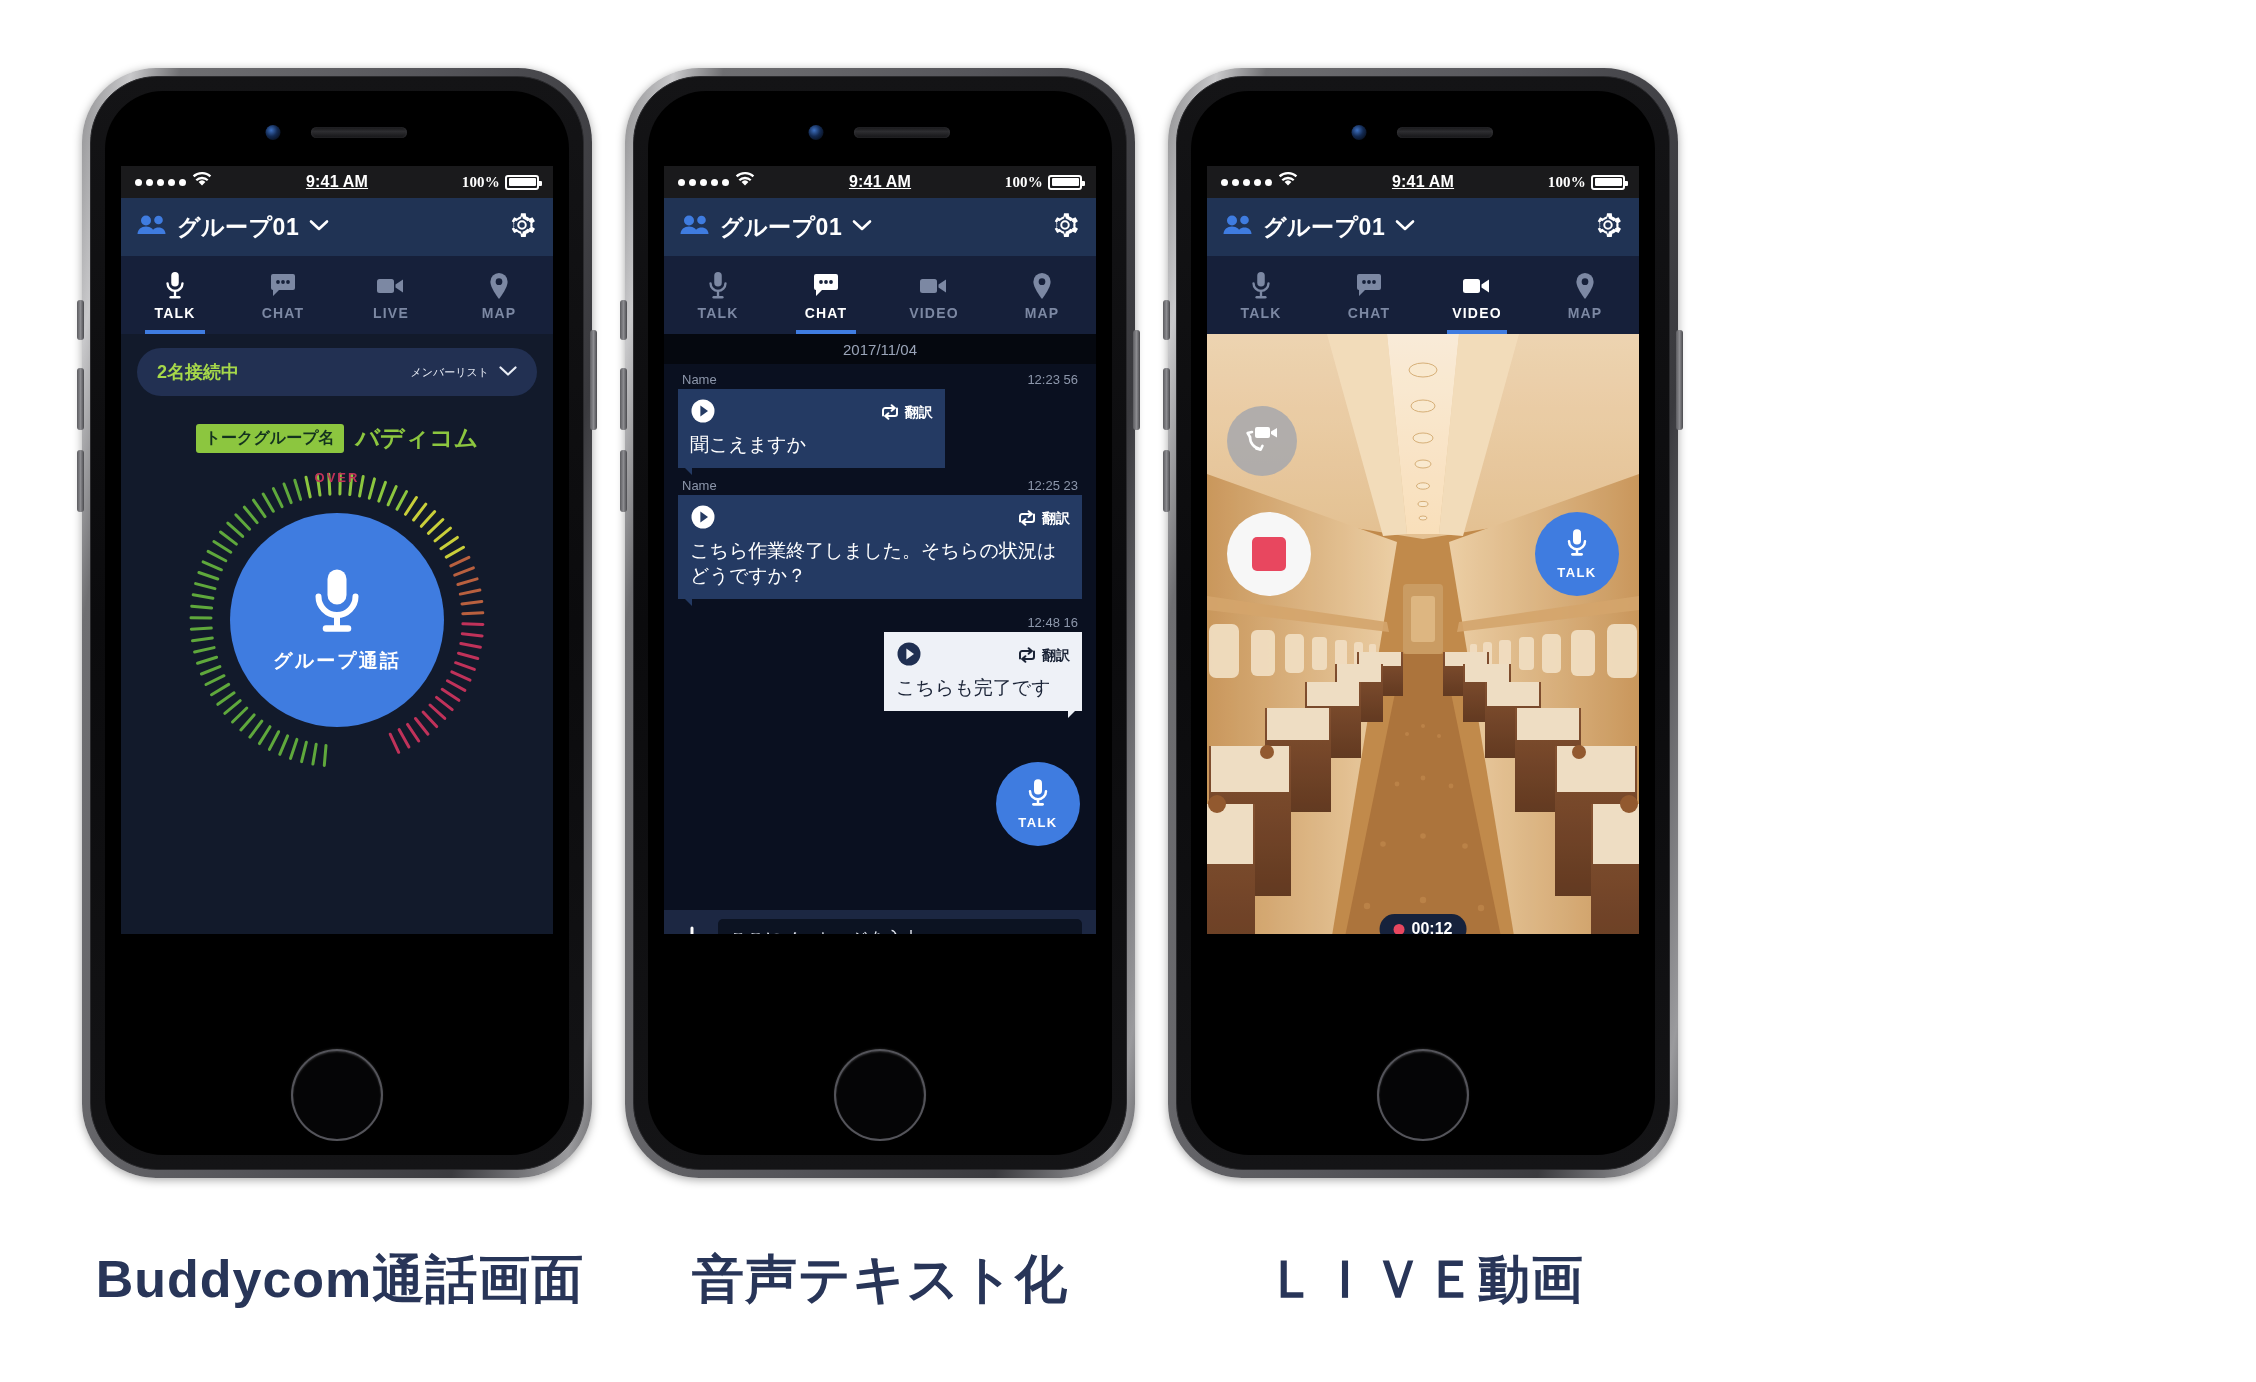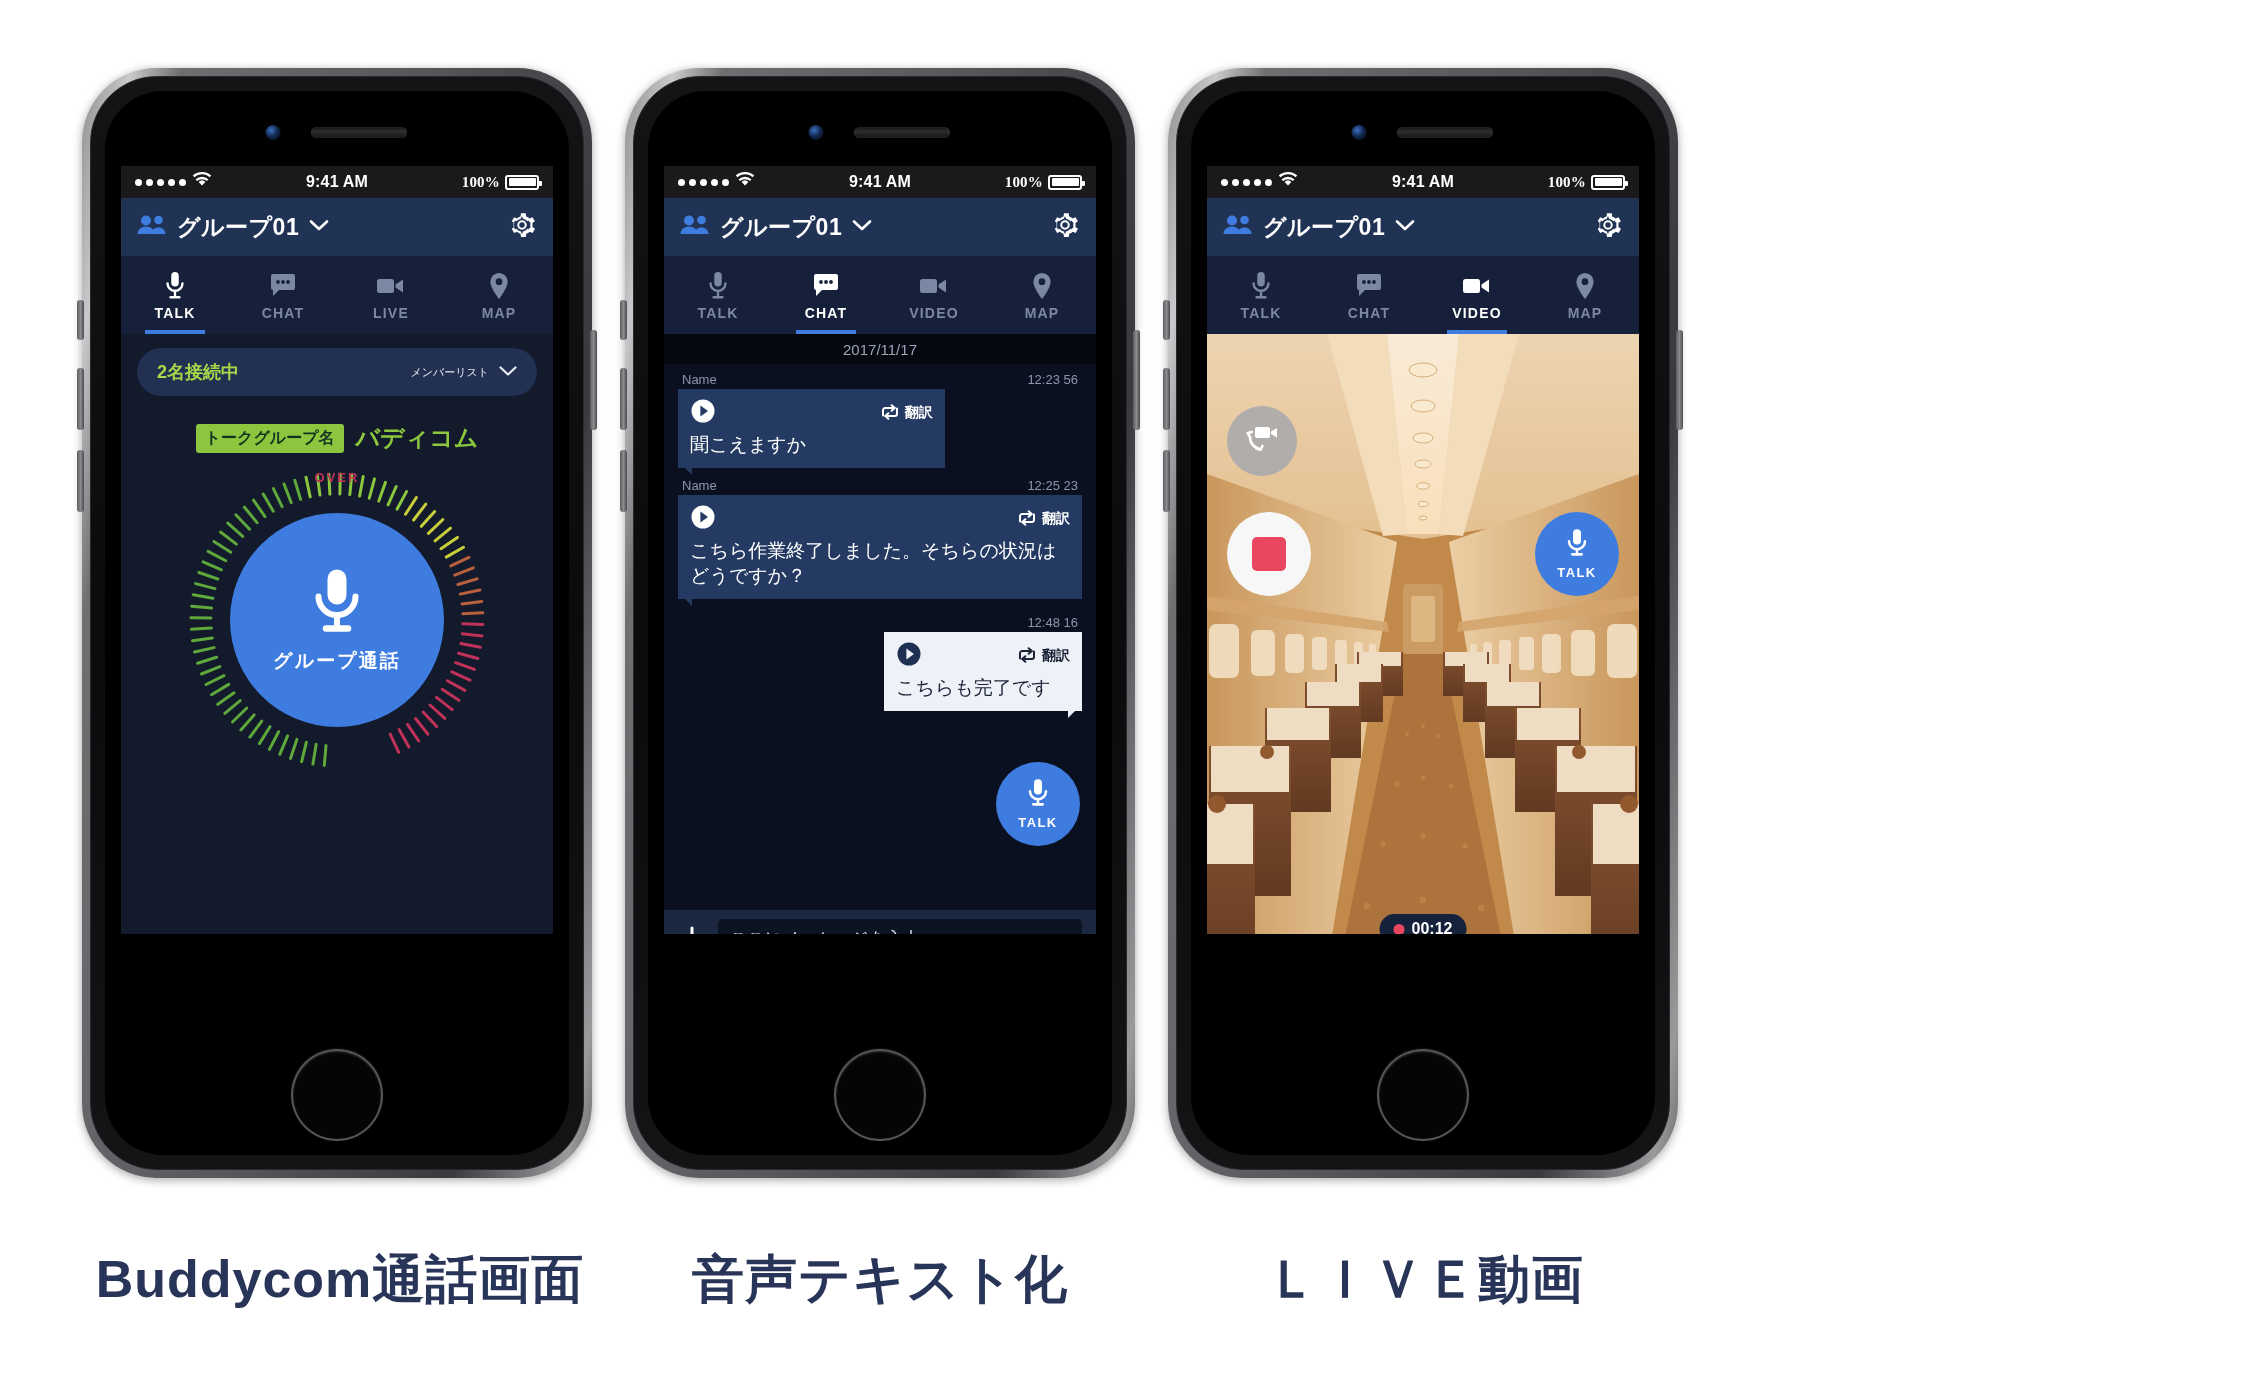--- a/index.html
+++ b/index.html
@@ -54,21 +54,21 @@
     background:#121a2b; overflow:hidden;
   }
   .statusbar {
     height:32px; background:#1a1a1c; color:#fff;
     display:flex; align-items:center; padding:0 14px;
     font-size:17px; font-weight:bold; letter-spacing:.2px;
   }
   .sb-left { display:flex; align-items:center; gap:6px; flex:1; }
   .dots { display:flex; gap:4px; }
   .dots i { width:7px; height:7px; border-radius:50%; background:#fff; display:block; }
-  .sb-center { font-size:16px; font-weight:bold; }
+  .sb-center { font-size:16px; font-weight:bold;text-decoration:underline; }
   .sb-right { flex:1; display:flex; align-items:center; justify-content:flex-end; gap:5px; font-size:15px; font-weight:bold;font-family:Liberation Serif, serif; }
   .batt { width:34px; height:15px; border:2px solid #fff; border-radius:3px; position:relative; }
   .batt::after { content:""; position:absolute; right:-5px; top:4px; width:3px; height:5px; background:#fff; border-radius:0 1px 1px 0; }
   .batt i { position:absolute; inset:1.5px; background:#fff; border-radius:1px; display:block; }
 
   .appbar {
     height:58px; background:#203354;
     display:flex; align-items:center; padding:16px 16px; gap:10px;
   }
   .appbar .gtitle { color:#fff; font-size:23px; font-weight:bold; letter-spacing:.5px; }
@@ -482,21 +482,21 @@
             <svg width="22" height="28" viewBox="0 0 20 26">
                 <path d="M10 1a8 8 0 0 0-8 8c0 6 8 16 8 16s8-10 8-16a8 8 0 0 0-8-8z" fill="currentColor"></path>
                 <circle cx="10" cy="9" r="3.1" fill="#16203a"></circle>
               </svg>
           </span>
           <span class="tlabel">MAP</span>
         </div>
       </div>
 
       <div class="chat-body">
-        <div class="datesep">2017/11/17</div>
+        <div class="datesep">2017/11/04</div>
         <div class="msgs">
 
           <div class="msg left">
             <div class="meta">
               <span class="nm">Name</span>
               <span>12:23 56</span>
             </div>
             <div class="bubble them" style="width:66%;">
               <div class="brow">
                 <span>

